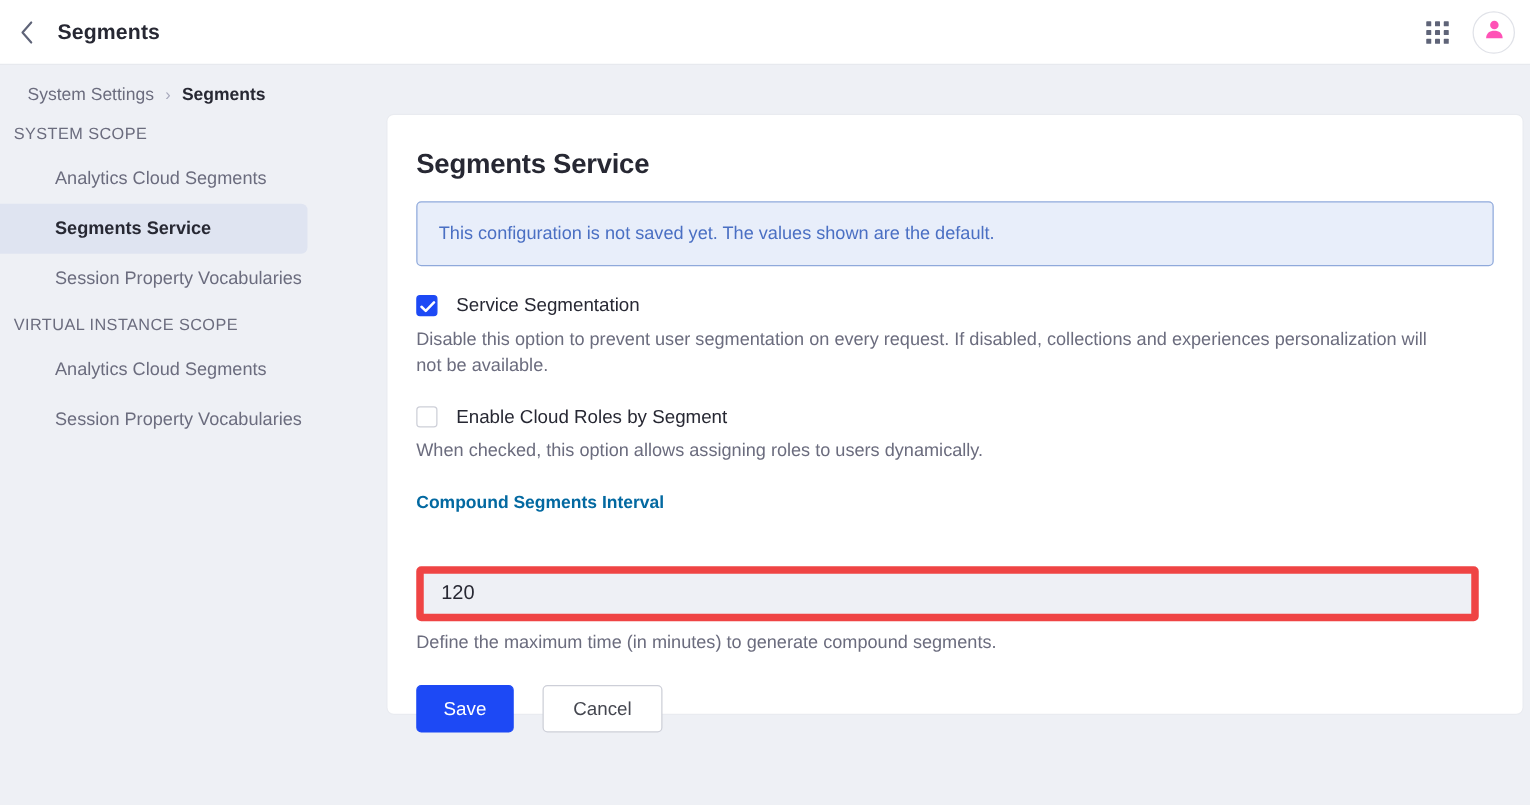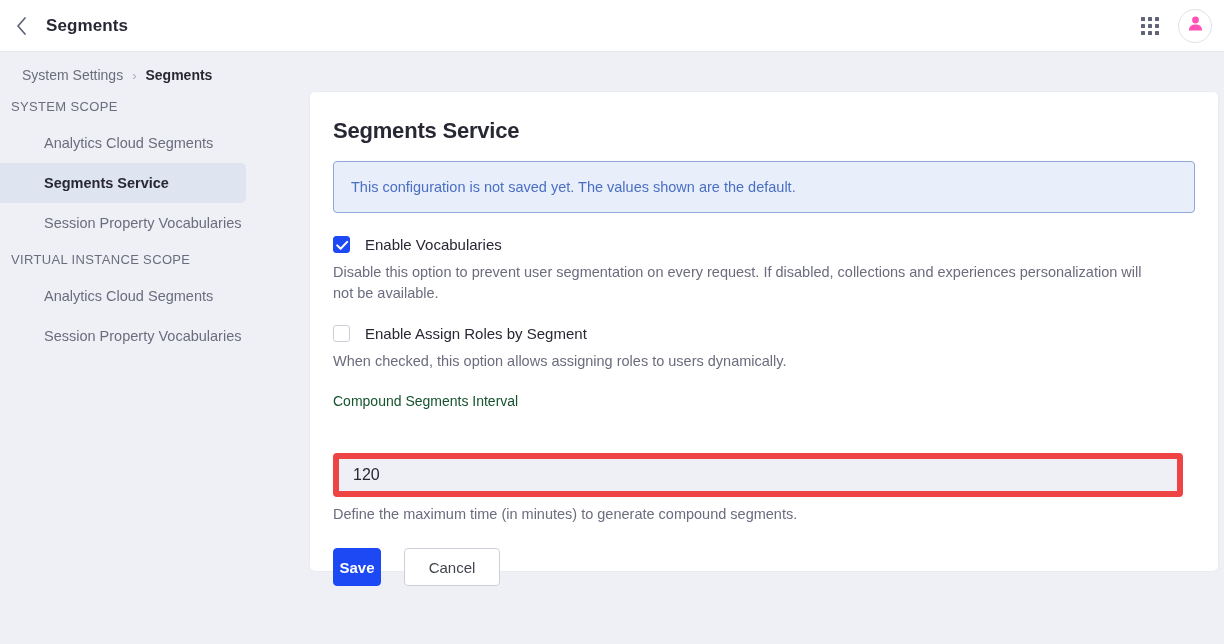--- a/index.html
+++ b/index.html
@@ -106,42 +106,42 @@
   .cbox.off { background: #ffffff; border: 1px solid #cdcfd8; }
   .cbox.on svg { position: absolute; left: 2px; top: 3px; }
   .check-label { font-size: 15px; color: #272833; cursor: pointer; }
   .help-text {
     font-size: 14.5px; color: #6b6c7e; line-height: 21px;
     max-width: 830px; margin-bottom: 21px;
   }
 
   
   .field-label {
-    font-size: 14px; font-weight: normal; color: #14532d; margin-bottom: 8px;
+    font-size: 14px; font-weight: bold; color: #0369a1; margin-bottom: 8px;
   }
   .text-input {
     width: 850px; height: 44px; background: #eef0f5;
     border: 6px solid #ef4444; border-radius: 4px;
     font-size: 16px; color: #272833;
     padding: 0 14px; font-family: "Liberation Sans", sans-serif;
     outline: none;
     margin-top: 36px;
   }
   .field-help { font-size: 14.5px; color: #6b6c7e; margin-top: 9px; }
 
   
   .btn-row { display: flex; gap: 23px; margin-top: 26px; }
   .btn {
     height: 38px; border-radius: 4px; font-size: 15px;
     display: flex; align-items: center; justify-content: center;
     cursor: pointer; font-family: "Liberation Sans", sans-serif;
   }
   .btn-primary {
     background: #1d49f5; color: #ffffff; border: 1px solid #1d49f5;
-    width: 48px; font-weight: bold;
+    width: 78px; font-weight: normal;
   }
   .btn-secondary {
     background: #ffffff; color: #44464f; border: 1px solid #cdcfd8;
     width: 96px;
   }
 </style>
 </head>
 <body>
 
 <div class="page">
@@ -215,28 +215,28 @@
 
     <div class="alert">This configuration is not saved yet. The values shown are the default.</div>
 
     
     <div class="check-row">
       <div class="cbox on">
         <svg width="13" height="11" viewBox="0 0 13 11" fill="none">
           <path d="M1.2 5.4 L4.6 8.7 L11.2 1.9" stroke="#ffffff" stroke-width="2" stroke-linecap="round" stroke-linejoin="round"></path>
         </svg>
       </div>
-      <span class="check-label">Enable Vocabularies</span>
+      <span class="check-label">Service Segmentation</span>
     </div>
     <div class="help-text">Disable this option to prevent user segmentation on every request. If disabled, collections and experiences personalization will not be available.</div>
 
     
     <div class="check-row">
       <div class="cbox off"></div>
-      <span class="check-label">Enable Assign Roles by Segment</span>
+      <span class="check-label">Enable Cloud Roles by Segment</span>
     </div>
     <div class="help-text">When checked, this option allows assigning roles to users dynamically.</div>
 
     
     <div class="field-label">Compound Segments Interval</div>
     <input class="text-input" type="text" value="120" style="">
     <div class="field-help">Define the maximum time (in minutes) to generate compound segments.</div>
 
     
     <div class="btn-row">

